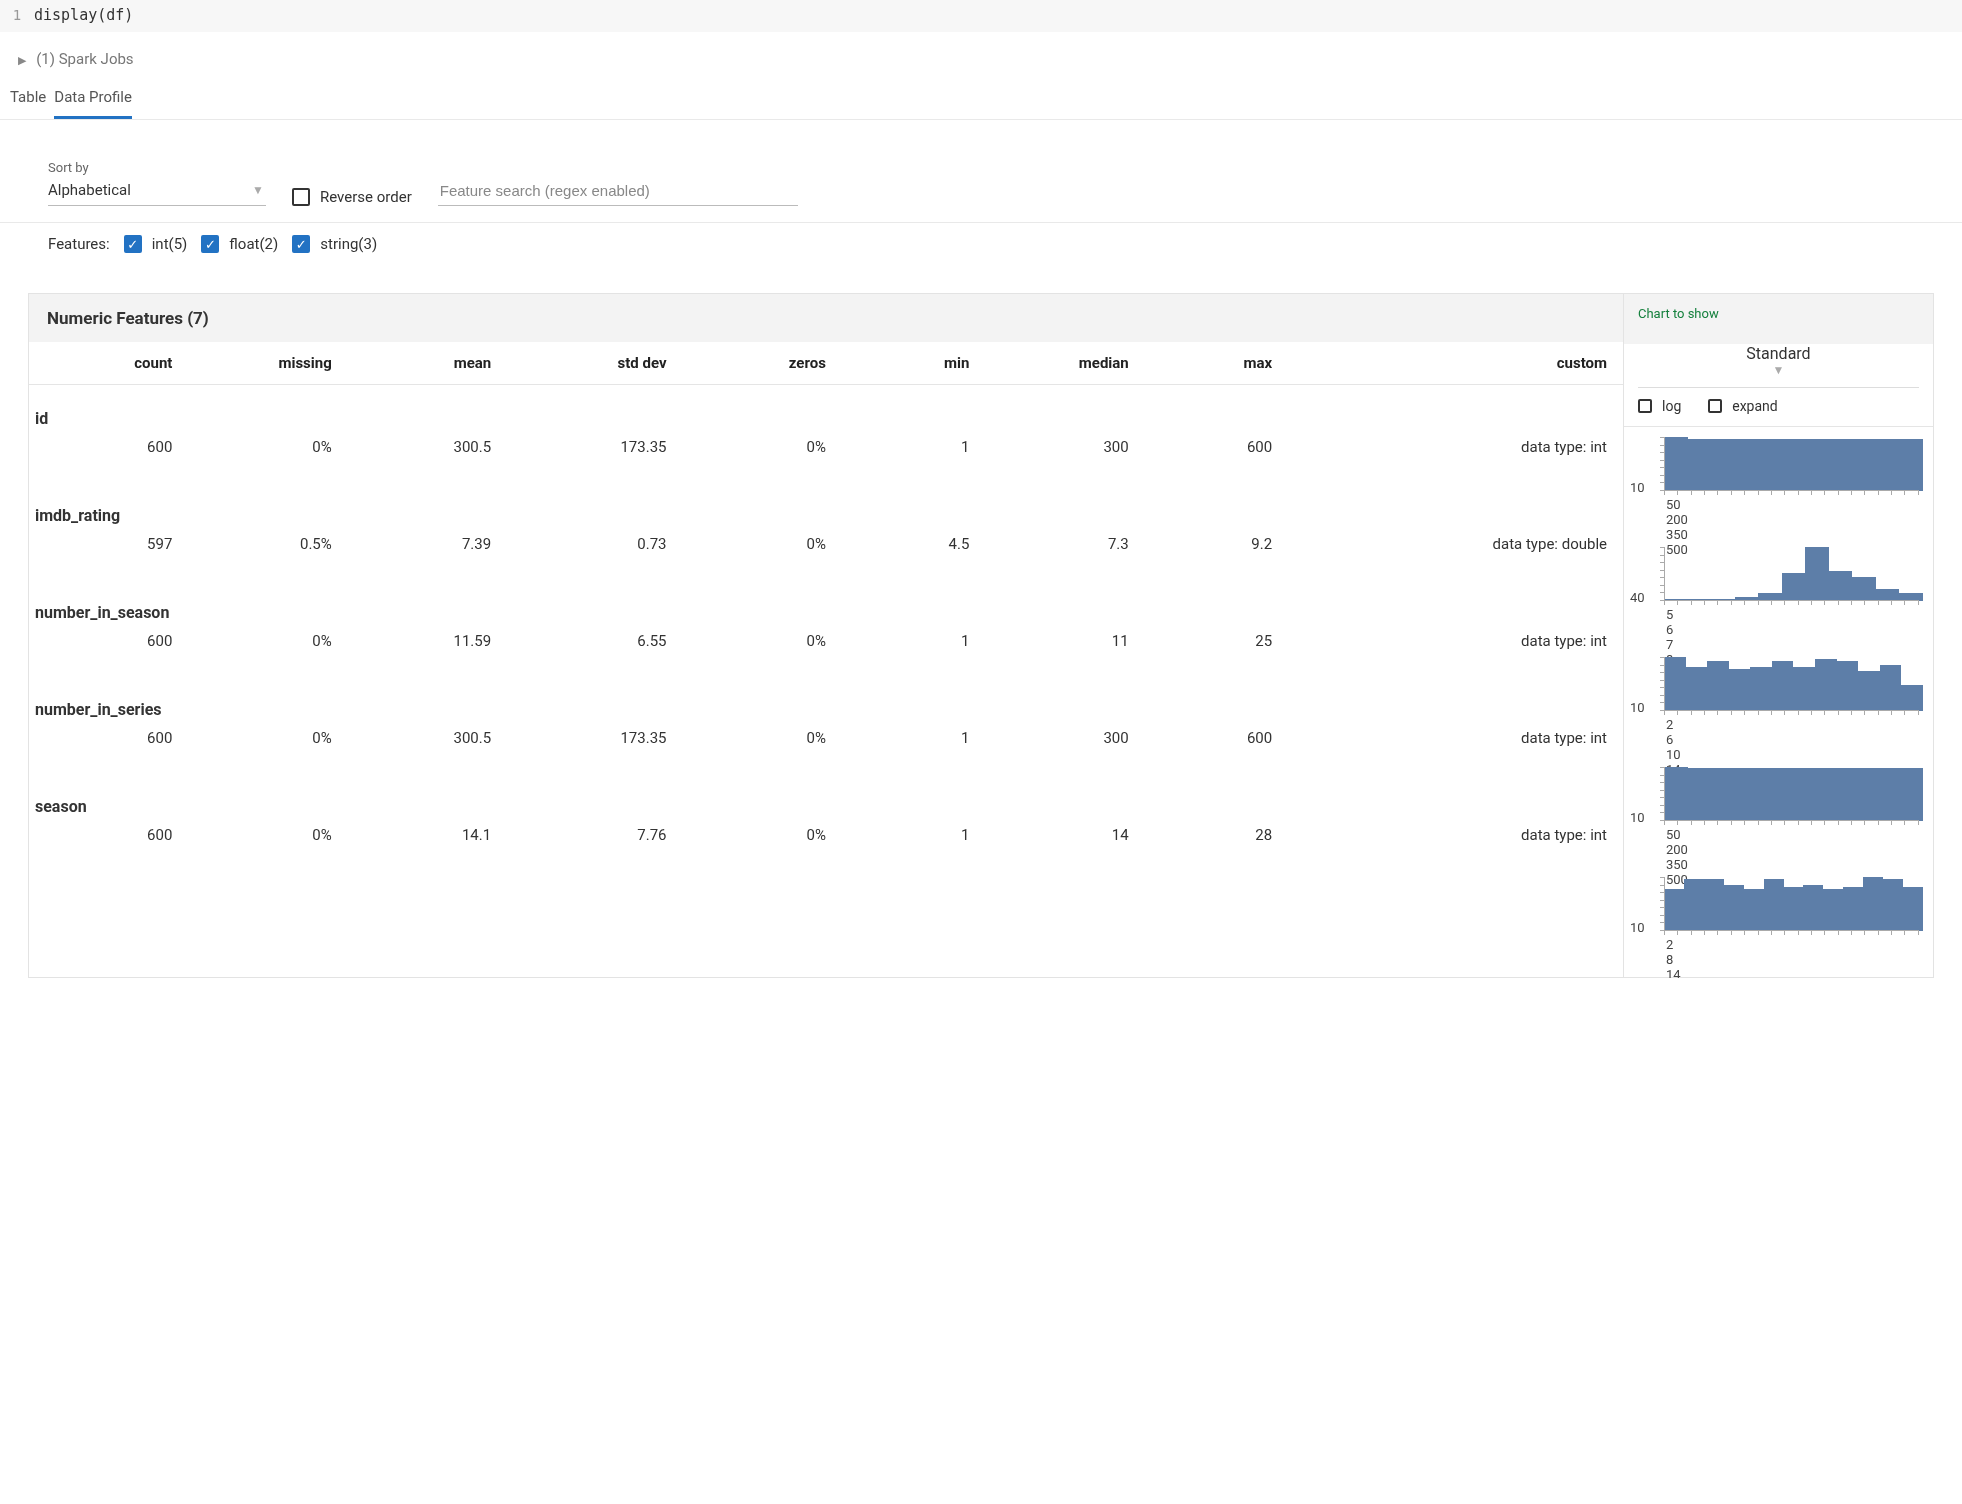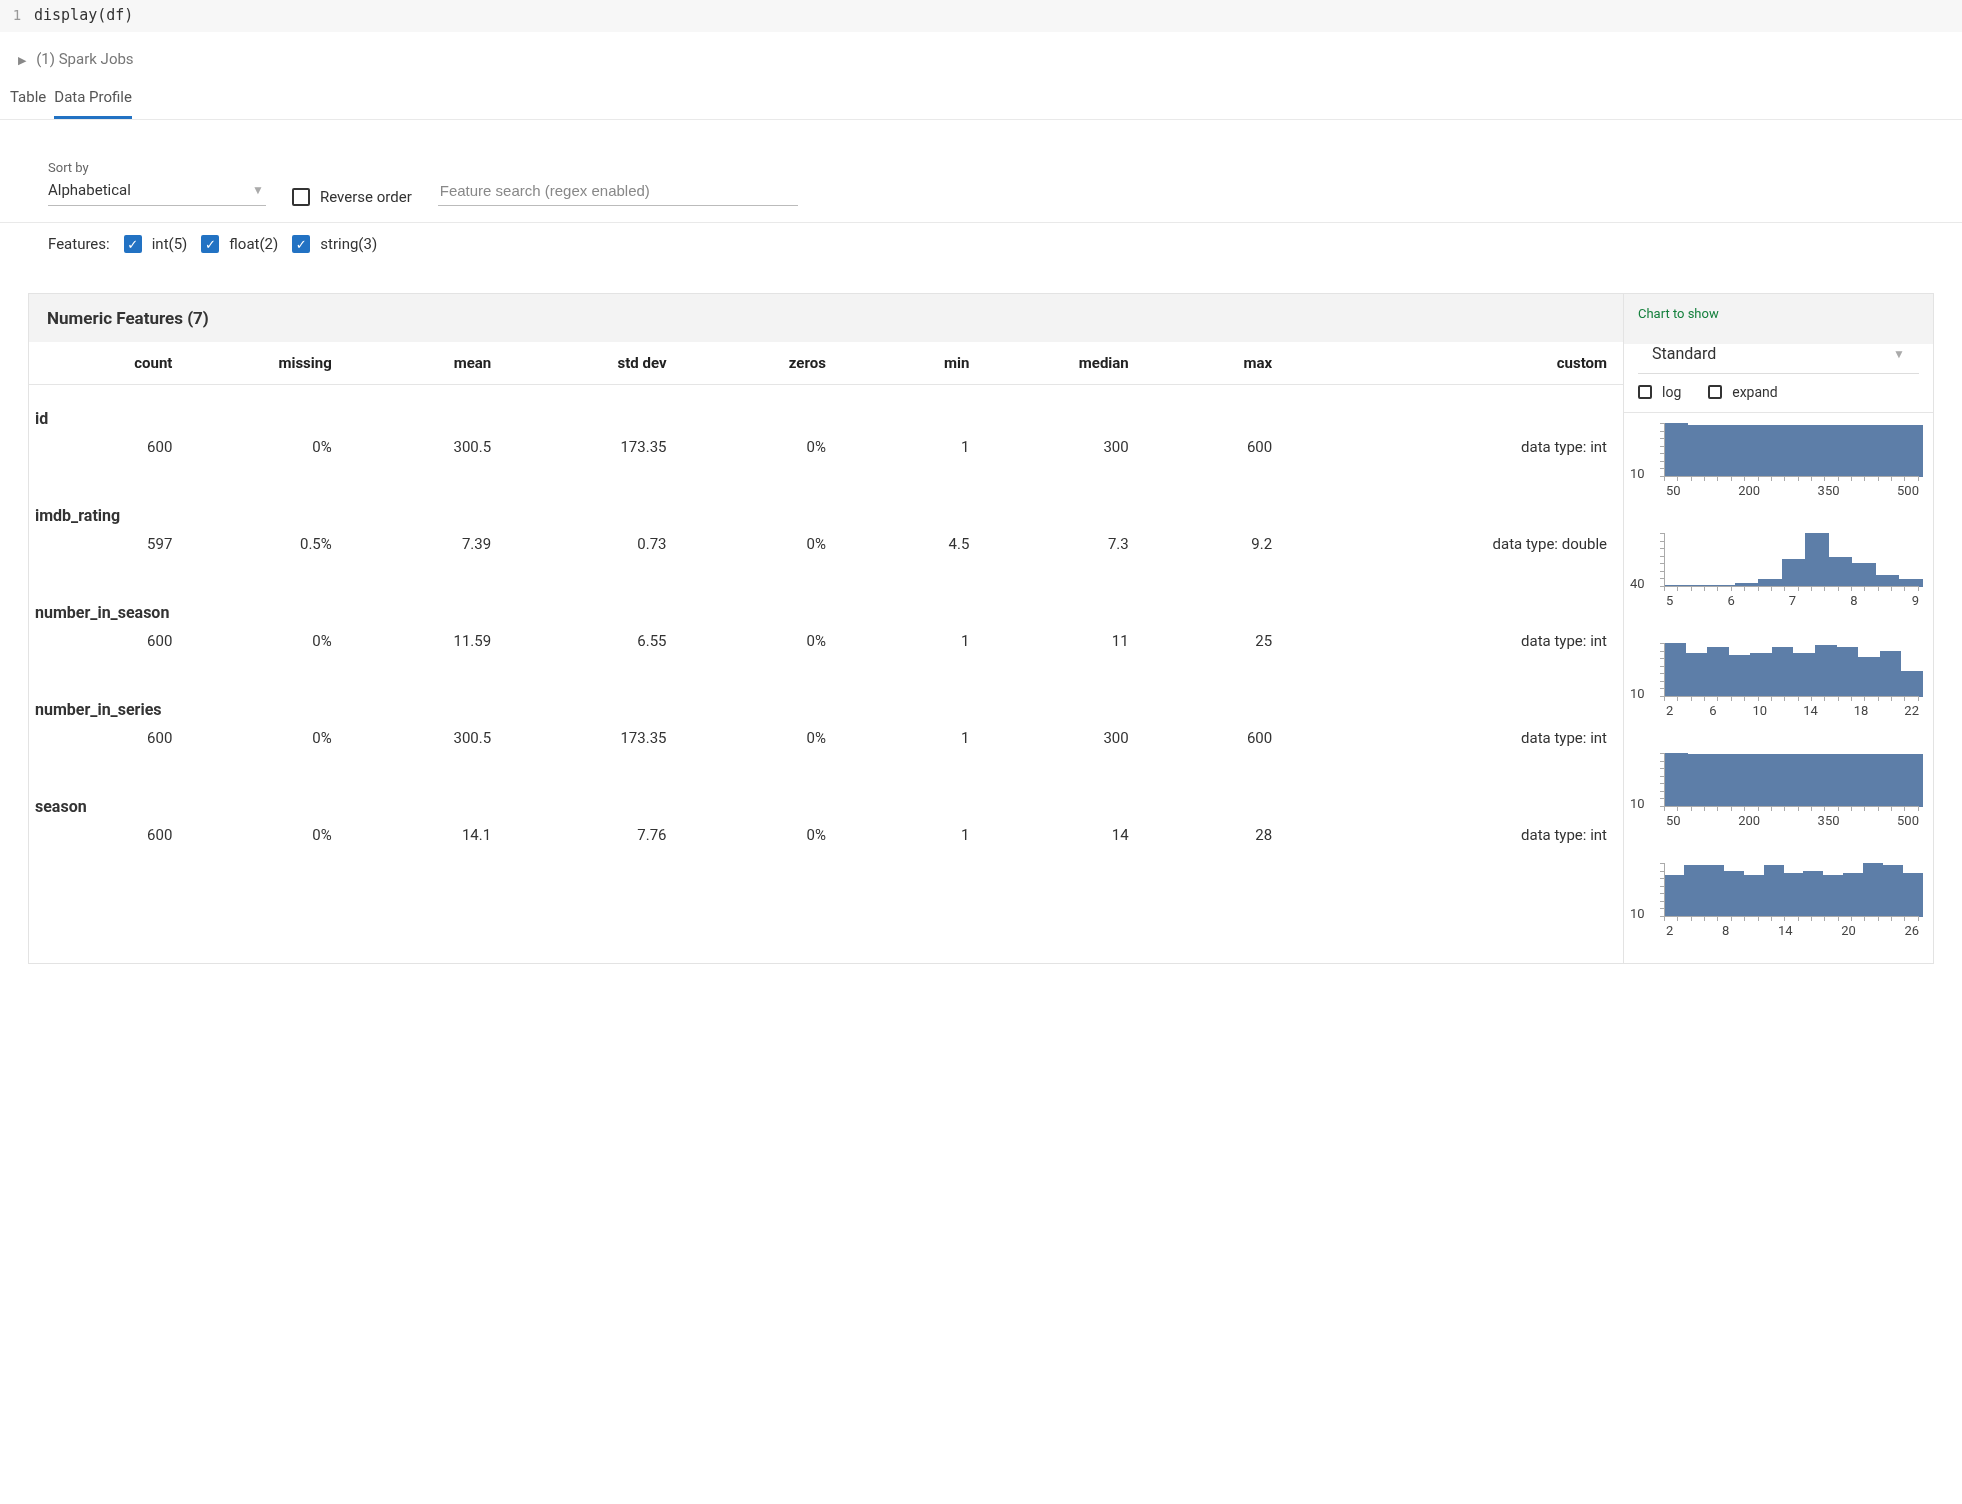--- a/index.html
+++ b/index.html
@@ -73,21 +73,21 @@
     color: #333;
   }
   .search-input::placeholder { color: #888; }
   .hr { border: none; border-top: 1px solid #e9e9e9; margin: 16px 0 0 0; }
   .feature-toggles { padding: 12px 0 0 48px; display: flex; align-items: center; gap: 14px; font-size: 15px;}
   .section-wrap { margin: 40px 28px 0 28px; border: 1px solid #e3e3e3; display: flex; }
   .section-main { flex: 1; }
   .section-aside { width: 310px; border-left: 1px solid #e3e3e3; }
   .section-header { background: #f3f3f3; padding: 14px 18px; font-size: 17px; font-weight: 700; }
   .aside-header { background: #f3f3f3; padding: 12px 14px 8px 14px; font-size: 13px; color: #15803d; border-bottom: 0; height: 50px;}
-  .aside-select-row { padding: 0 14px 10px 14px; display: flex; justify-content: space-between; align-items: center; border-bottom: 1px solid #ddd; cursor:pointer; margin: 0 14px; }
+  .aside-select-row { padding: 0 14px 10px 14px; display: flex; justify-content: space-between; align-items: center; border-bottom: 1px solid #ddd; cursor:pointer; margin: 0 14px; flex-direction: column; }
   .aside-select-row .val{ font-size: 16px; }
   .aside-toggles { padding: 10px 14px 12px 14px; display: flex; gap: 27px; border-bottom: 1px solid #e5e5e5; font-size: 14px; }
   table.stats { width: 100%; border-collapse: collapse; table-layout: fixed; }
   table.stats th {
     text-align: right;
     font-size: 15px;
     padding: 12px 16px;
     color: #222;
     border-bottom: 1px solid #e5e5e5;
     font-weight: 700;
@@ -99,21 +99,21 @@
     font-size: 15px;
     color: #333;
     vertical-align: top;
   }
   .feature-row td.custom { font-size: 15px; color: #333; }
   .charts-col { padding: 0; }
   .chart-block { height: 110px; padding: 6px 10px 2px 14px; position: relative; }
   .chart-row { display: flex; align-items: flex-end; height: 58px; gap: 0; padding-left: 26px; position: relative; }
   .bar { background: #5d7ea8; flex: 1; }
   .chart-yaxis { position: absolute; left: 6px; bottom: 42px; font-size: 13px; color: #444; }
-  .chart-xaxis { display: flex; justify-content: space-between; font-size: 13px; color: #444; padding: 6px 4px 0 28px; }
+  .chart-xaxis { display: flex; justify-content: space-between; font-size: 13px; color: #444; padding: 6px 4px 0 28px; flex-direction: column; }
   .axis-frame { border-left: 1px solid #aaa; border-bottom: 1px solid #aaa; position: absolute; left: 26px; right: 4px; top: 4px; bottom: 0; pointer-events:none;}
   .ticks { position: absolute; left:26px; right:4px; bottom:-4px; height:4px; display:flex; justify-content:space-between;}
   .tick{ width:1px; height:4px; background:#aaa;}
   .yticks{ position:absolute; left:22px; top:4px; bottom:0; width:4px; display:flex; flex-direction:column; justify-content:space-between;}
   .ytick{ height:1px; width:4px; background:#aaa;}
 </style>
 </head>
 <body>
 
 <div class="code-cell">

